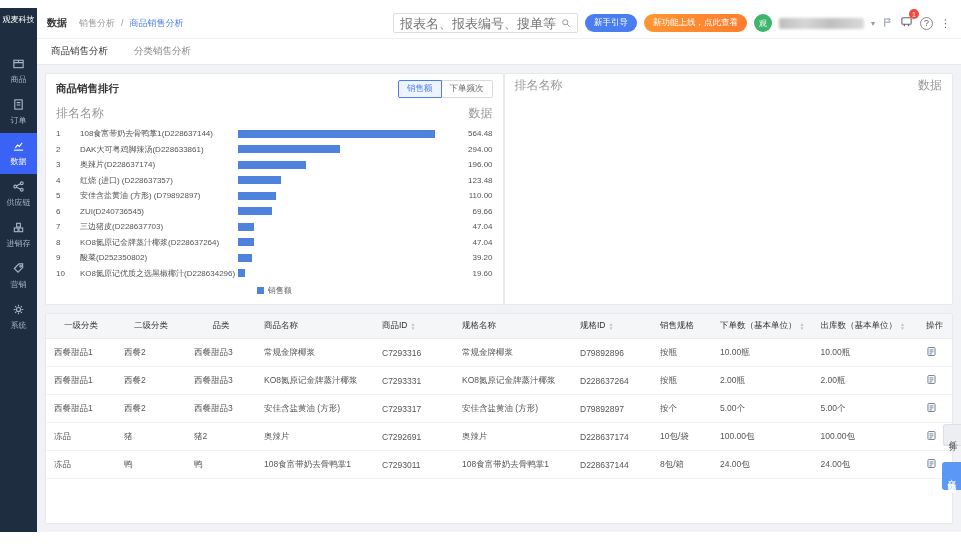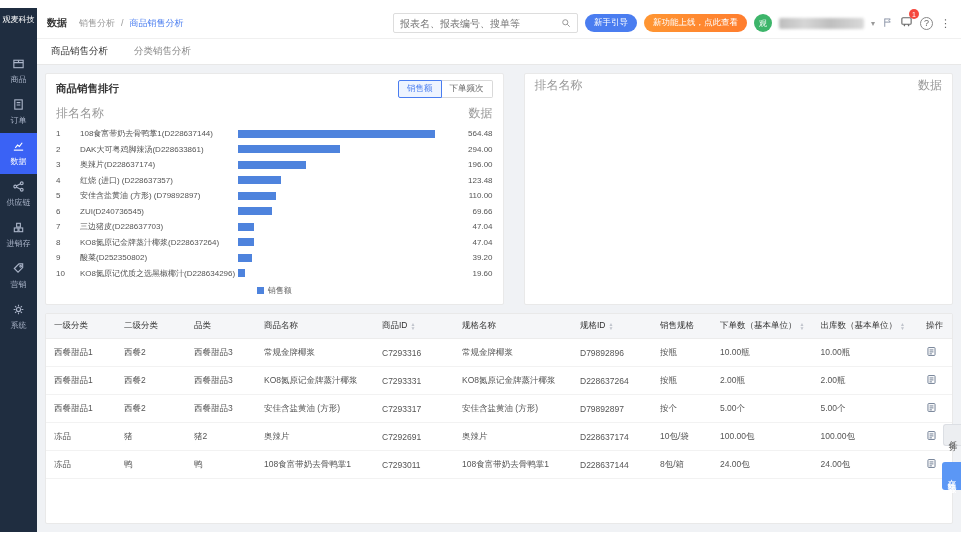--- a/index.html
+++ b/index.html
@@ -17,42 +17,42 @@
   .side-bottom { width:100%; margin-top:42px; }
 
   
   .main { flex:1; display:flex; flex-direction:column; min-width:0; }
   .topbar { height:30px; background:#fff; display:flex; align-items:center; padding:0 10px; gap:6px; flex-shrink:0; }
   .crumb-root { font-size:10px; color:#333; font-weight:bold; margin-right:6px; }
   .crumb { font-size:9px; color:#999; }
   .crumb-page { font-size:9px; color:#4a7df0; }
   .top-right { margin-left:auto; display:flex; align-items:center; gap:7px; }
   .searchbox { display:flex; align-items:center; width:185px; height:20px; border:1px solid #ddd; border-radius:2px; padding:0 6px; background:#fff; }
-  .searchbox input { border:none; outline:none; flex:1; font-size:10px; color:#333; font-family:"Liberation Sans",sans-serif; min-width:0; }
+  .searchbox input { border:none; outline:none; flex:1; font-size:13px; color:#333; font-family:"Liberation Sans",sans-serif; min-width:0; }
   .searchbox svg { width:10px; height:10px; stroke:#999; fill:none; stroke-width:1.4; flex-shrink:0; }
   .pill { font-size:8.5px; color:#fff; border-radius:10px; padding:3px 9px; cursor:pointer; white-space:nowrap; }
   .pill.blue { background:#4a7df0; }
   .pill.orange { background:linear-gradient(90deg,#ff9632,#ff7d2e); }
   .avatar { width:18px; height:18px; border-radius:50%; background:#3db56a; color:#fff; font-size:8px; display:flex; align-items:center; justify-content:center; flex-shrink:0; }
   .blurname { width:85px; height:11px; border-radius:2px; background:linear-gradient(90deg,#bdbdbd,#d6d6d6 30%,#bfbfbf 60%,#d9d9d9); filter:blur(1.5px); }
   .caret { font-size:8px; color:#999; }
   .flagicon svg { width:11px; height:11px; stroke:#8a93a6; fill:none; stroke-width:1.2; }
   .bell { position:relative; }
   .bell svg { width:13px; height:13px; stroke:#666; fill:none; stroke-width:1.2; }
   .badge { position:absolute; top:-5px; right:-6px; background:#f5483d; color:#fff; font-size:7px; min-width:10px; height:10px; border-radius:5px; display:flex; align-items:center; justify-content:center; padding:0 2px; }
   .qicon { width:13px; height:13px; border:1px solid #888; border-radius:50%; color:#666; font-size:9px; display:flex; align-items:center; justify-content:center; }
   .dots { font-size:11px; color:#666; }
 
   .tabbar { height:27px; background:#fff; border-top:1px solid #f0f0f0; border-bottom:1px solid #e8e8e8; display:flex; align-items:center; gap:26px; padding:0 14px; flex-shrink:0; }
   .tab { font-size:9.5px; color:#888; cursor:pointer; }
   .tab.active { color:#333; }
 
   .content { flex:1; padding:8px; display:flex; flex-direction:column; gap:8px; min-height:0; overflow:hidden; }
   .panel { background:#fff; border:1px solid #e9e9e9; border-radius:2px; display:flex; flex-direction:column; min-width:0; }
-  .top-panels { display:flex; gap:20px; height:232px; flex-shrink:0; }
+  .top-panels { display:flex; gap:0; height:232px; flex-shrink:0; }
   .panel.left { width:50.5%; }
   .panel.right { flex:1; }
   .phead { display:flex; align-items:center; justify-content:space-between; padding:6px 10px 4px; }
   .ptitle { font-size:10.5px; font-weight:bold; color:#333; }
   .tgl { display:flex; }
   .tg { font-size:8.5px; padding:2px 8px; border:1px solid #d9d9d9; background:#fff; color:#666; cursor:pointer; }
   .tg.first { border-radius:2px 0 0 2px; }
   .tg.last { border-radius:0 2px 2px 0; border-left:none; }
   .tg.active { border-color:#4a7df0; color:#4a7df0; background:#eef4ff; }
 
@@ -72,21 +72,21 @@
   
   .panel.bottom { flex:1; min-height:0; }
   .twrap { flex:1; overflow-x:auto; overflow-y:hidden; }
   table { border-collapse:collapse; font-size:8.5px; white-space:nowrap; width:100%; }
   th { background:#f5f6f8; color:#333; font-weight:normal; text-align:left; padding:6px 8px; border-bottom:1px solid #ececec; }
   td { padding:7px 8px; border-bottom:1px solid #f2f2f2; color:#555; }
   .sort { display:inline-flex; flex-direction:column; margin-left:3px; vertical-align:middle; color:#c0c4cc; font-size:5px; line-height:4px; }
   th.op, td.op { position:sticky; right:0; background:#fff; box-shadow:-4px 0 5px rgba(0,0,0,0.05); width:34px; min-width:34px; }
   th.op { background:#f5f6f8; }
   td.op svg { width:11px; height:11px; stroke:#6b7a90; fill:none; stroke-width:1.2; cursor:pointer; }
-  .w-sm { min-width:70px; } .w-md { min-width:118px; } .w-id { min-width:80px; } .w-spec { min-width:60px; } .w-num { min-width:94px; } .w-amt { min-width:76px; }
+  .w-sm { min-width:70px;text-align:center; } .w-md { min-width:118px; } .w-id { min-width:80px; } .w-spec { min-width:60px; } .w-num { min-width:94px; } .w-amt { min-width:76px; }
 
   
   .side-tab { position:absolute; right:0; writing-mode:vertical-rl; letter-spacing:2px; font-size:9px; cursor:pointer; }
   .task-tab { top:424px; background:#eceef1; color:#666; border:1px solid #dcdfe4; border-right:none; border-radius:3px 0 0 3px; padding:8px 2px; }
   .service-tab { top:462px; background:#5b97f5; color:#fff; border-radius:3px 0 0 3px; padding:10px 3px; }
 </style>
 </head>
 <body>
 
 <div class="page">

